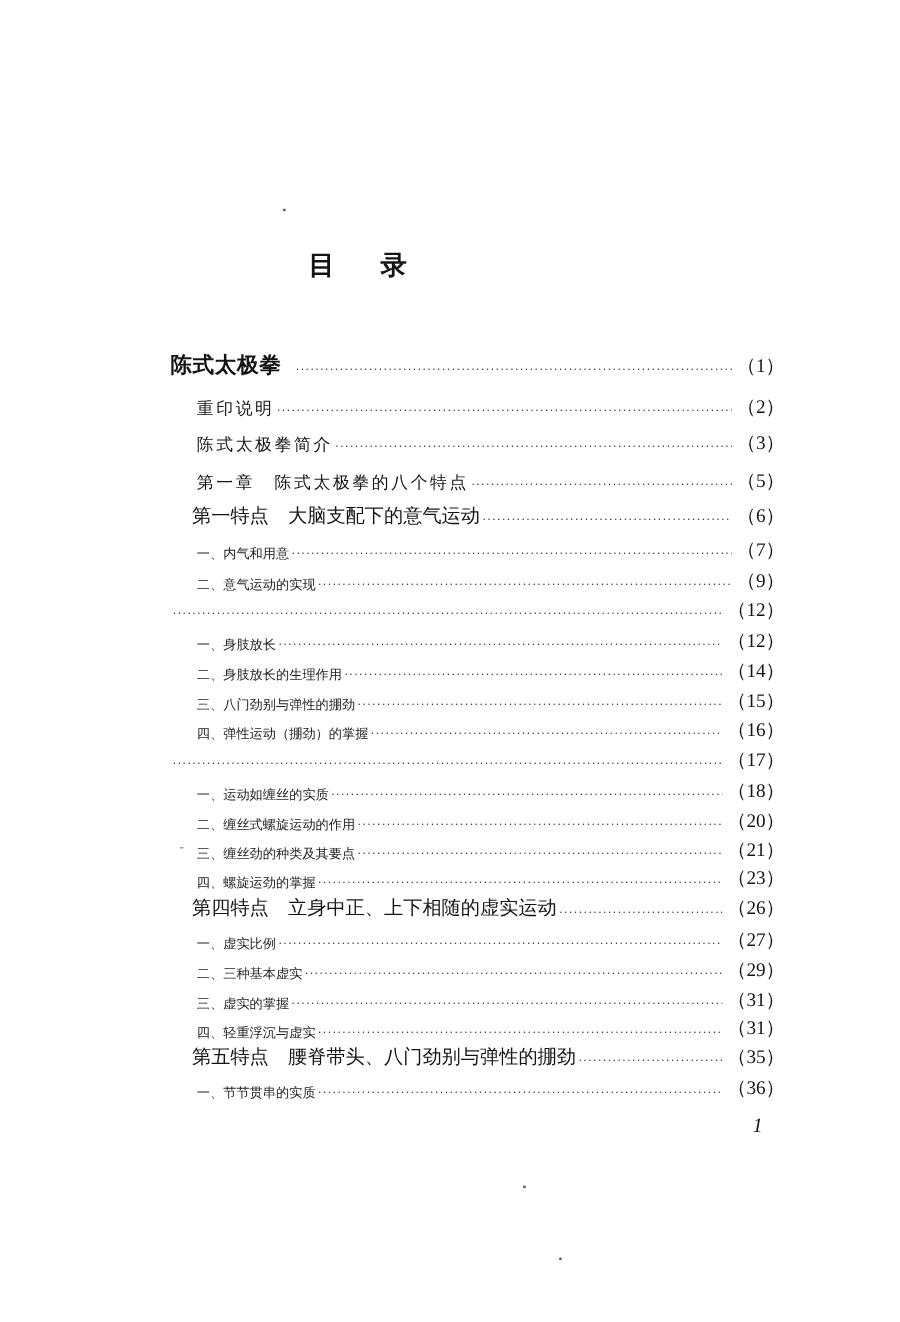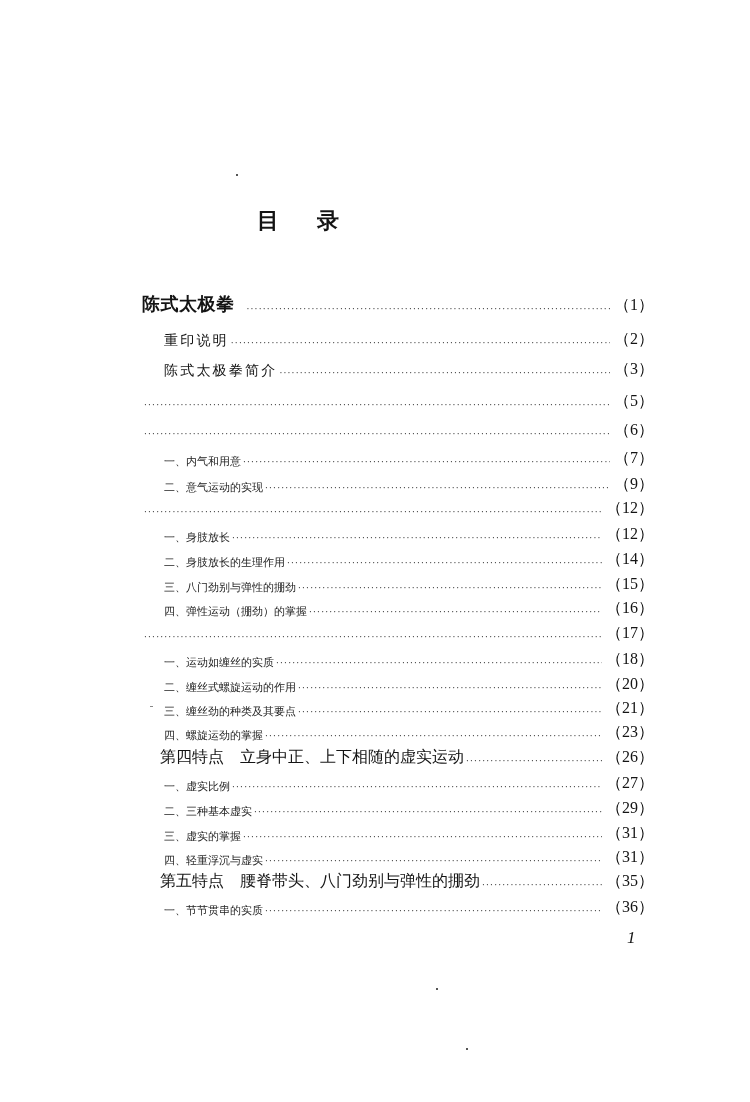--- a/index.html
+++ b/index.html
@@ -110,25 +110,27 @@
     <span class="label">重印说明</span>
     <span class="leader"></span>
     <span class="page">（2）</span>
   </div>
   <div class="row lvl-front" style="top:67px">
     <span class="label">陈式太极拳简介</span>
     <span class="leader"></span>
     <span class="page">（3）</span>
   </div>
   <div class="row lvl-front" style="top:99px">
+    <span class="label">第一章　陈式太极拳的八个特点</span>
     <span class="leader"></span>
     <span class="page">（5）</span>
   </div>
 
   <div class="row lvl-feature" style="top:128px">
+    <span class="label"><span>第一特点</span><span class="sep"></span><span>大脑支配下的意气运动</span></span>
     <span class="leader"></span>
     <span class="page">（6）</span>
   </div>
   <div class="row lvl-sub" style="top:156px">
     <span class="label">一、内气和用意</span>
     <span class="leader"></span>
     <span class="page">（7）</span>
   </div>
   <div class="row lvl-sub" style="top:182px">
     <span class="label">二、意气运动的实现</span>

